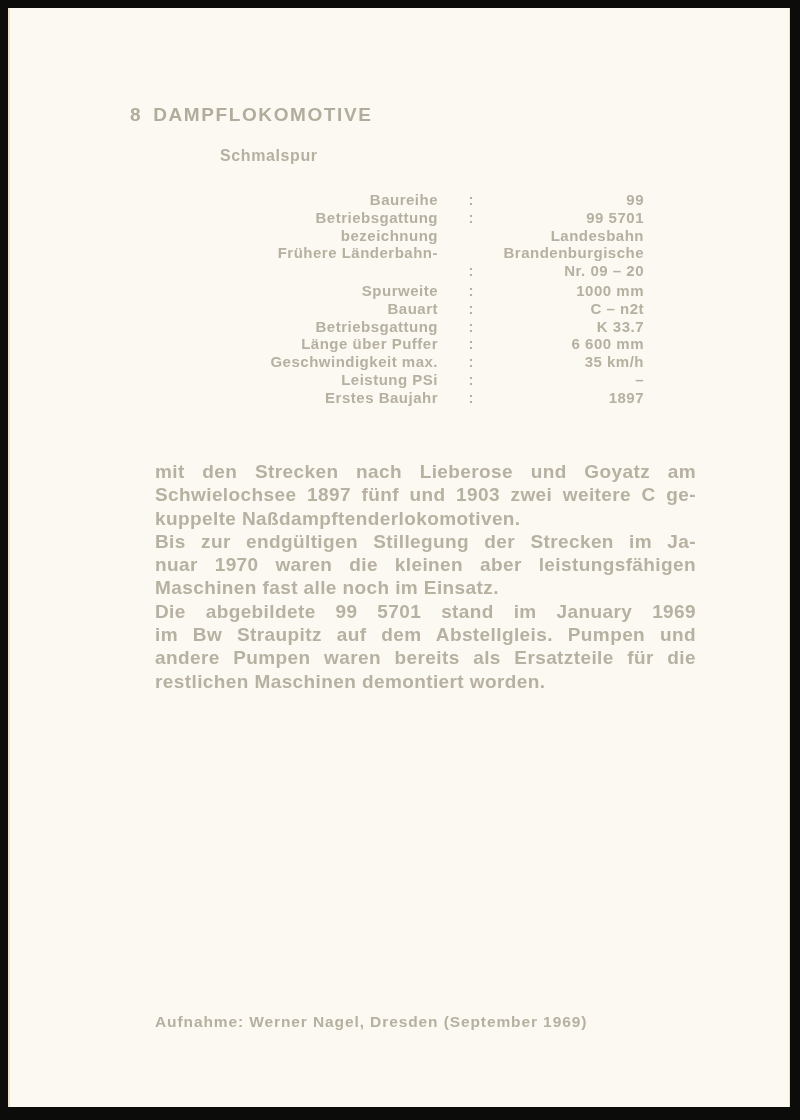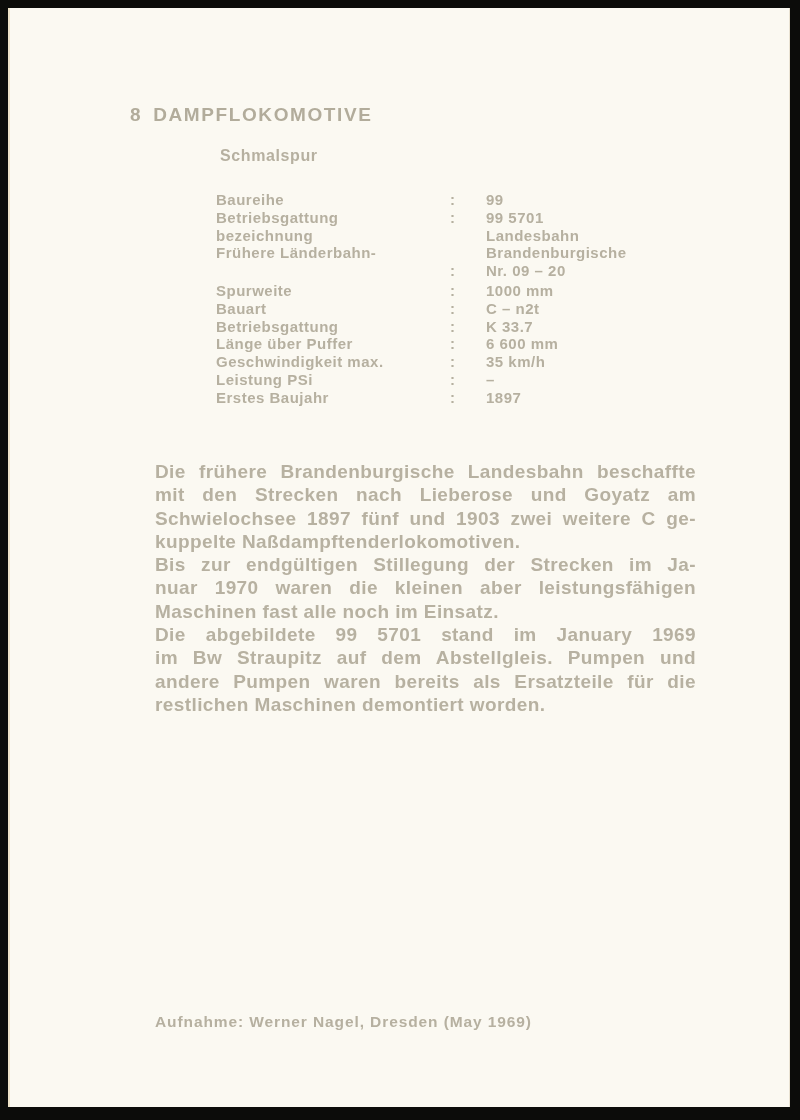--- a/index.html
+++ b/index.html
@@ -27,24 +27,25 @@
     letter-spacing:1.6px;
     color:#b2ac9b;
   }
   .subtitle{
     position:absolute; left:212px; top:139px;
     font-size:16px; font-weight:bold;
     letter-spacing:0.6px;
     color:#b6b0a0;
   }
   .specs{
-    position:absolute; left:208px; top:183px; width:440px;
+    position:absolute; left:196px; top:183px; width:440px;
     font-size:15px; font-weight:bold;
     letter-spacing:0.5px;
     color:#b6b0a0;
+    text-align:right;
   }
   .spec-row{ display:flex; line-height:17.8px; }
   .spec-row .lab{ width:234px; flex:0 0 234px; }
   .spec-row .col{ width:36px; flex:0 0 36px; }
   .spec-row .val{ flex:1; }
   .spec-gap{ height:2px; }
   .bodytext{
     position:absolute; left:147px; top:452px; width:541px;
     font-size:19px; font-weight:bold;
     letter-spacing:0.4px;
@@ -135,29 +136,28 @@
         <span class="val">–</span>
       </div>
       <div class="spec-row">
         <span class="lab">Erstes Baujahr</span>
         <span class="col">:</span>
         <span class="val">1897</span>
       </div>
     </div>
 
     <div class="bodytext">
-      <div class="line">Die frühere Brandenburgische Landesbahn beschaffte</div>
       <div class="line">mit den Strecken nach Lieberose und Goyatz am</div>
       <div class="line">Schwielochsee 1897 fünf und 1903 zwei weitere C ge-</div>
       <div class="line last">kuppelte Naßdampftenderlokomotiven.</div>
       <div class="line">Bis zur endgültigen Stillegung der Strecken im Ja-</div>
       <div class="line">nuar 1970 waren die kleinen aber leistungsfähigen</div>
       <div class="line last">Maschinen fast alle noch im Einsatz.</div>
       <div class="line">Die abgebildete 99 5701 stand im January 1969</div>
       <div class="line">im Bw Straupitz auf dem Abstellgleis. Pumpen und</div>
       <div class="line">andere Pumpen waren bereits als Ersatzteile für die</div>
       <div class="line last">restlichen Maschinen demontiert worden.</div>
     </div>
 
-    <div class="credit">Aufnahme: Werner Nagel, Dresden (May 1969)</div>
+    <div class="credit">Aufnahme: Werner Nagel, Dresden (September 1969)</div>
 
   </div>
 </div>
 
 </body></html>

